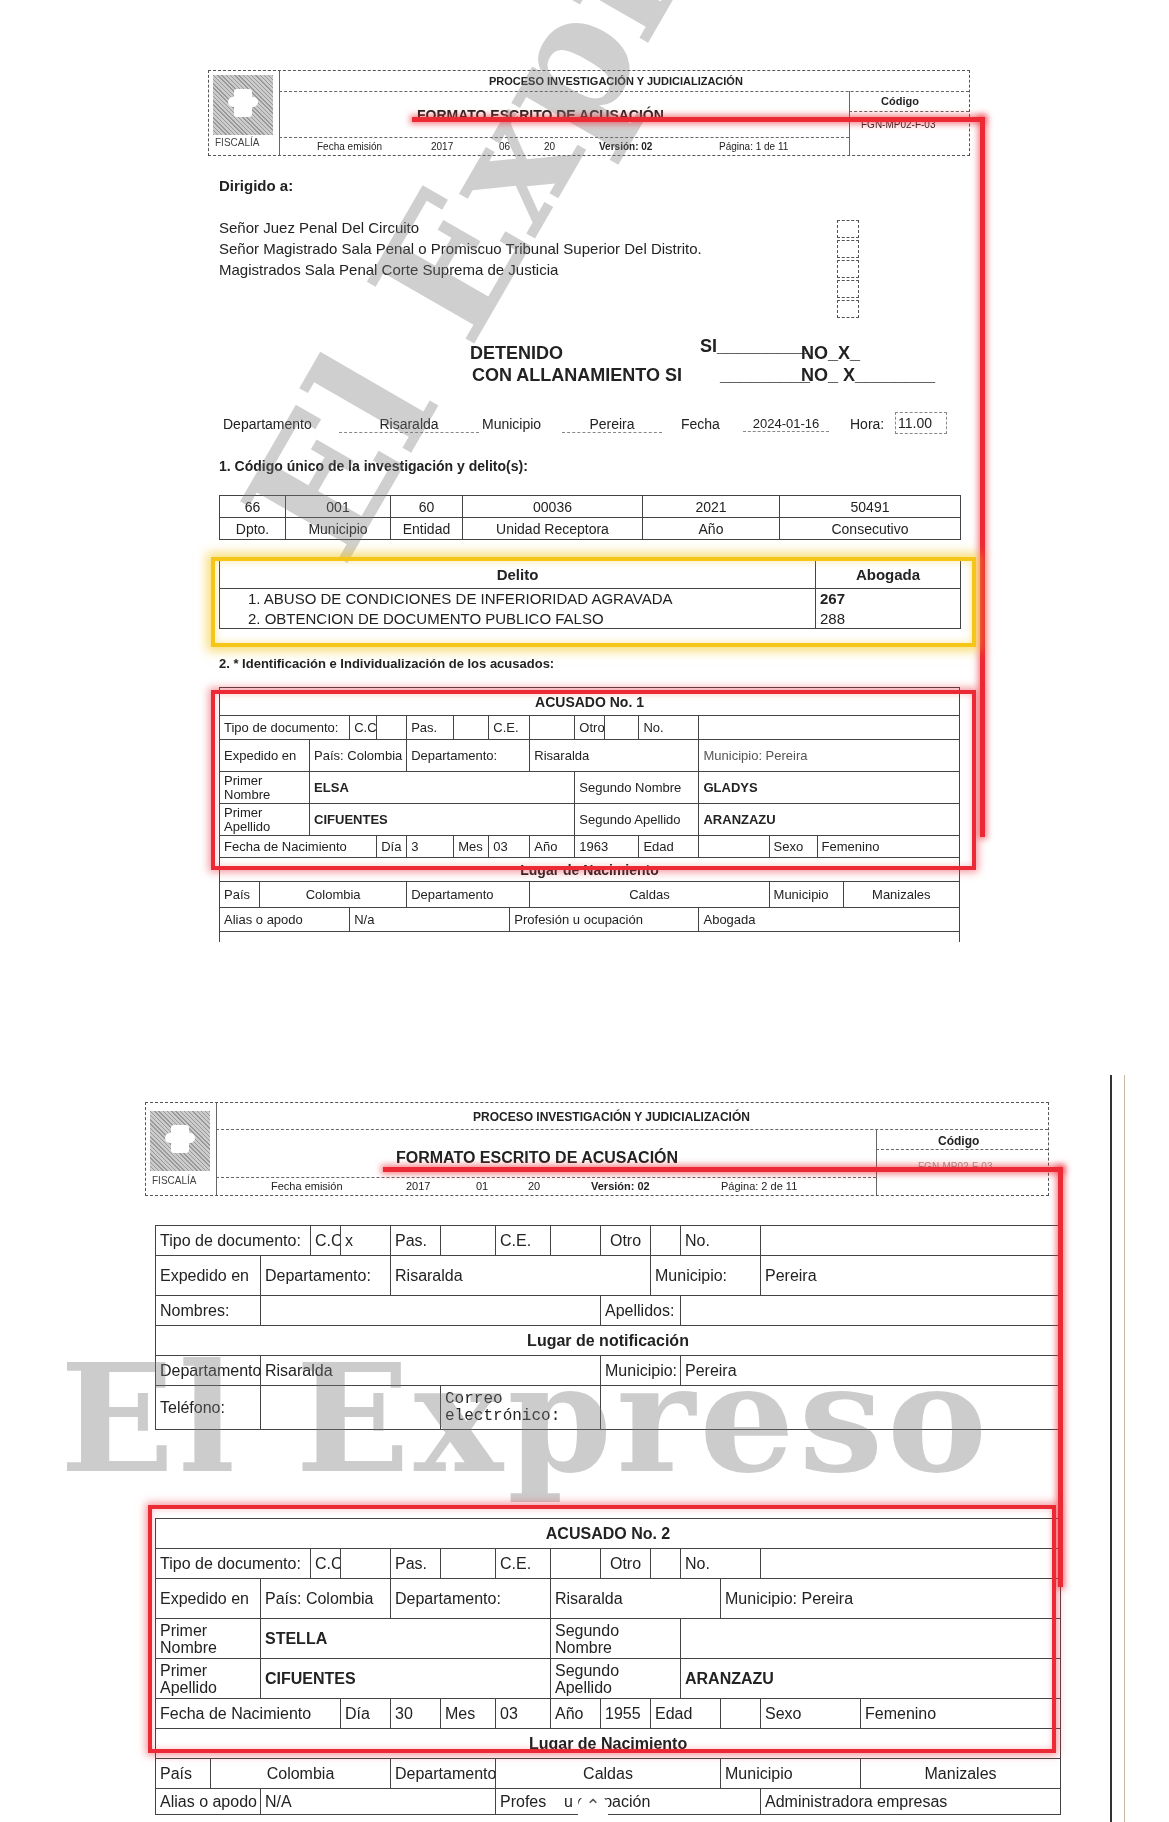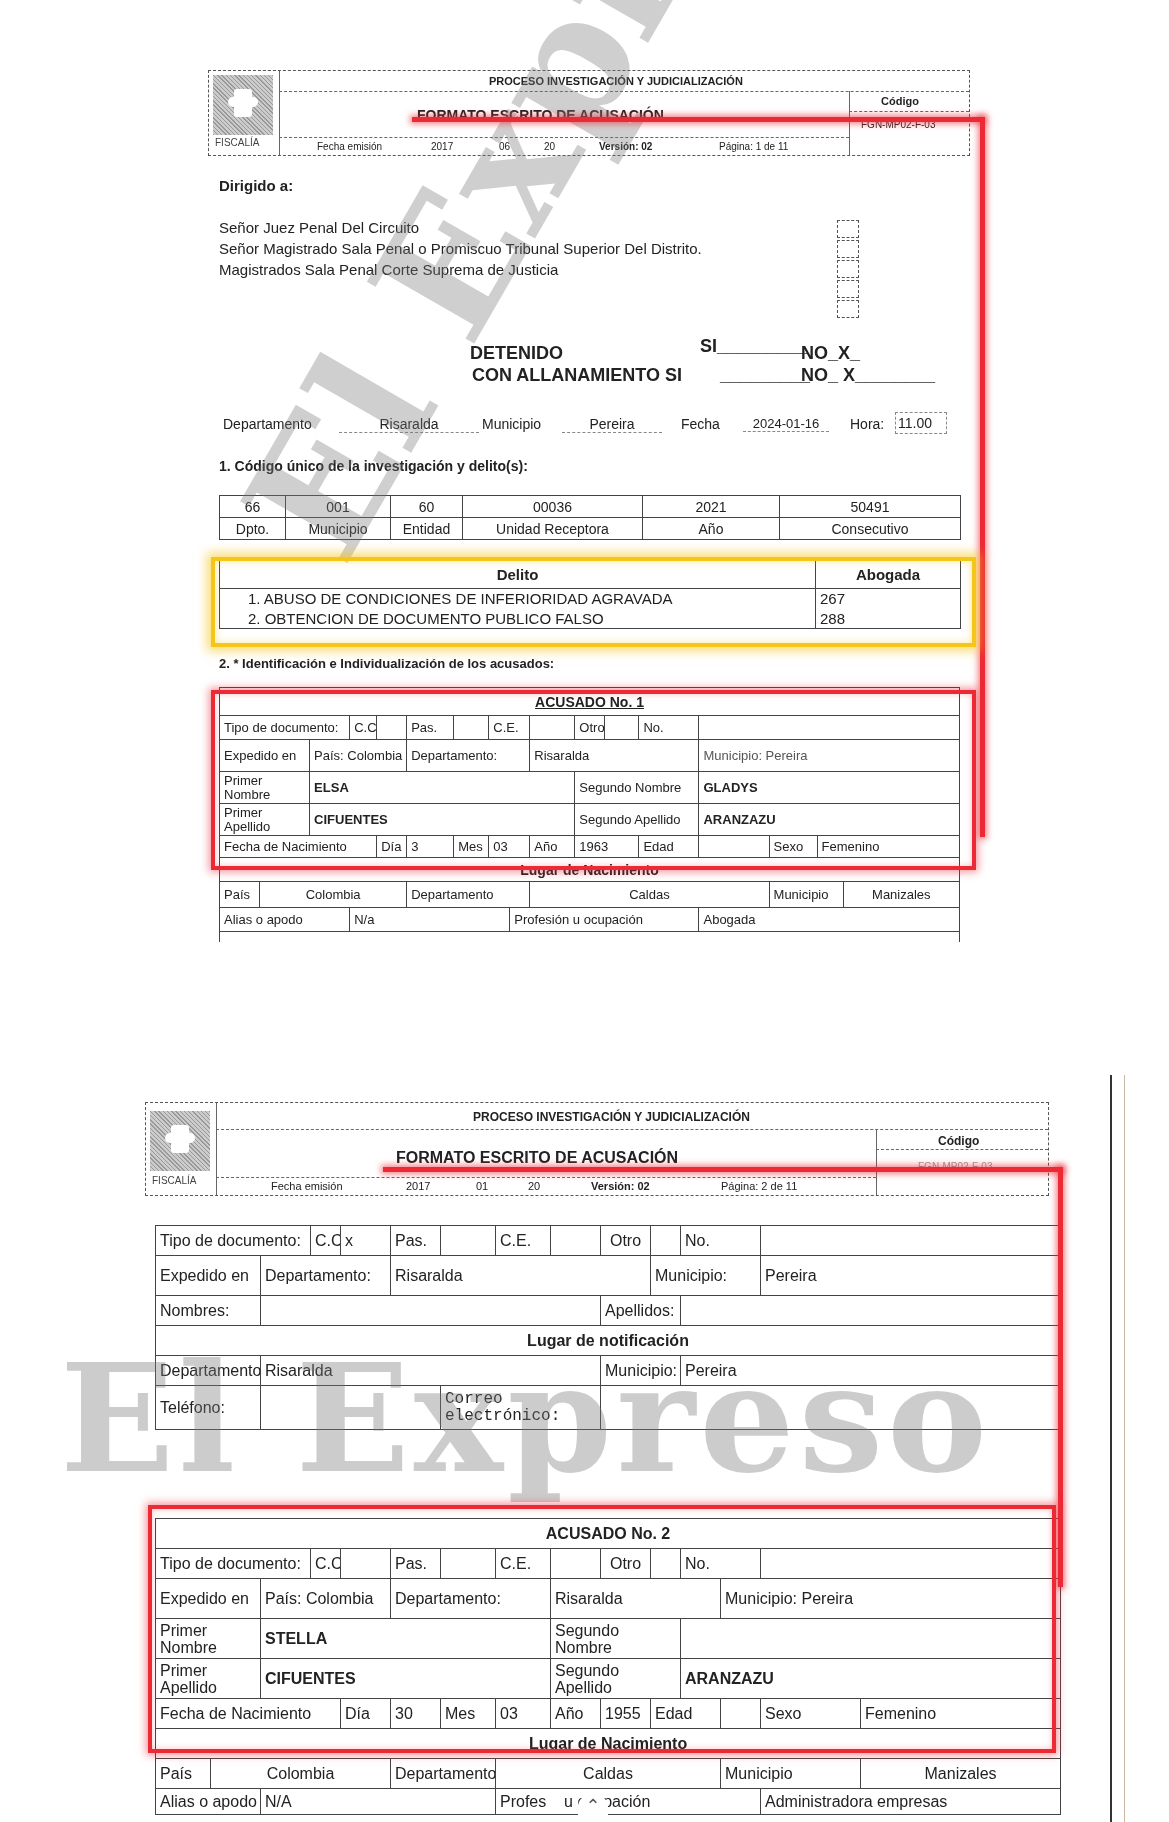--- a/index.html
+++ b/index.html
@@ -113,21 +113,21 @@
         <col style="width:596px">
         <col style="width:145px">
       </colgroup>
     <tbody>
         <tr style="height:28px">
       <td class="c b">Delito</td>
       <td class="c b">Abogada</td>
     </tr>
     <tr style="height:20px">
       <td style="padding-left:28px;border-bottom:none;">1.  ABUSO DE CONDICIONES DE INFERIORIDAD  AGRAVADA</td>
-      <td style="border-bottom:none;">267</td>
+      <td style="border-bottom:none;font-weight:bold;">267</td>
     </tr>
     <tr style="height:20px">
       <td style="padding-left:28px;border-top:none;">2.  OBTENCION DE DOCUMENTO PUBLICO FALSO</td>
       <td style="border-top:none;">288</td>
     </tr>
   </tbody>
     </table>
 
   <div class="txt b" style="left:14px;top:596px;font-size:13px;">2.  * Identificación e Individualización de los acusados:</div>
 
@@ -149,21 +149,21 @@
         <col style="width:60px">
         <col style="width:70px">
         <col style="width:22px">
         <col style="width:26px">
         <col style="width:26px">
         <col style="width:40px">
         <col style="width:76px">
     </colgroup>
     <tbody>
         <tr style="height:28px">
-          <td colspan="20" class="c b" style="font-size:14px;text-decoration:underline;">ACUSADO No.  1</td>
+          <td colspan="20" class="c b" style="font-size:14px;">ACUSADO No.  1</td>
         </tr>
     <tr style="height:24px">
       <td colspan="3">Tipo de documento:</td>
       <td>C.C.</td>
       <td></td>
       <td>Pas.</td>
       <td></td>
       <td colspan="2">C.E.</td>
       <td></td>
       <td class="c">Otro</td>

